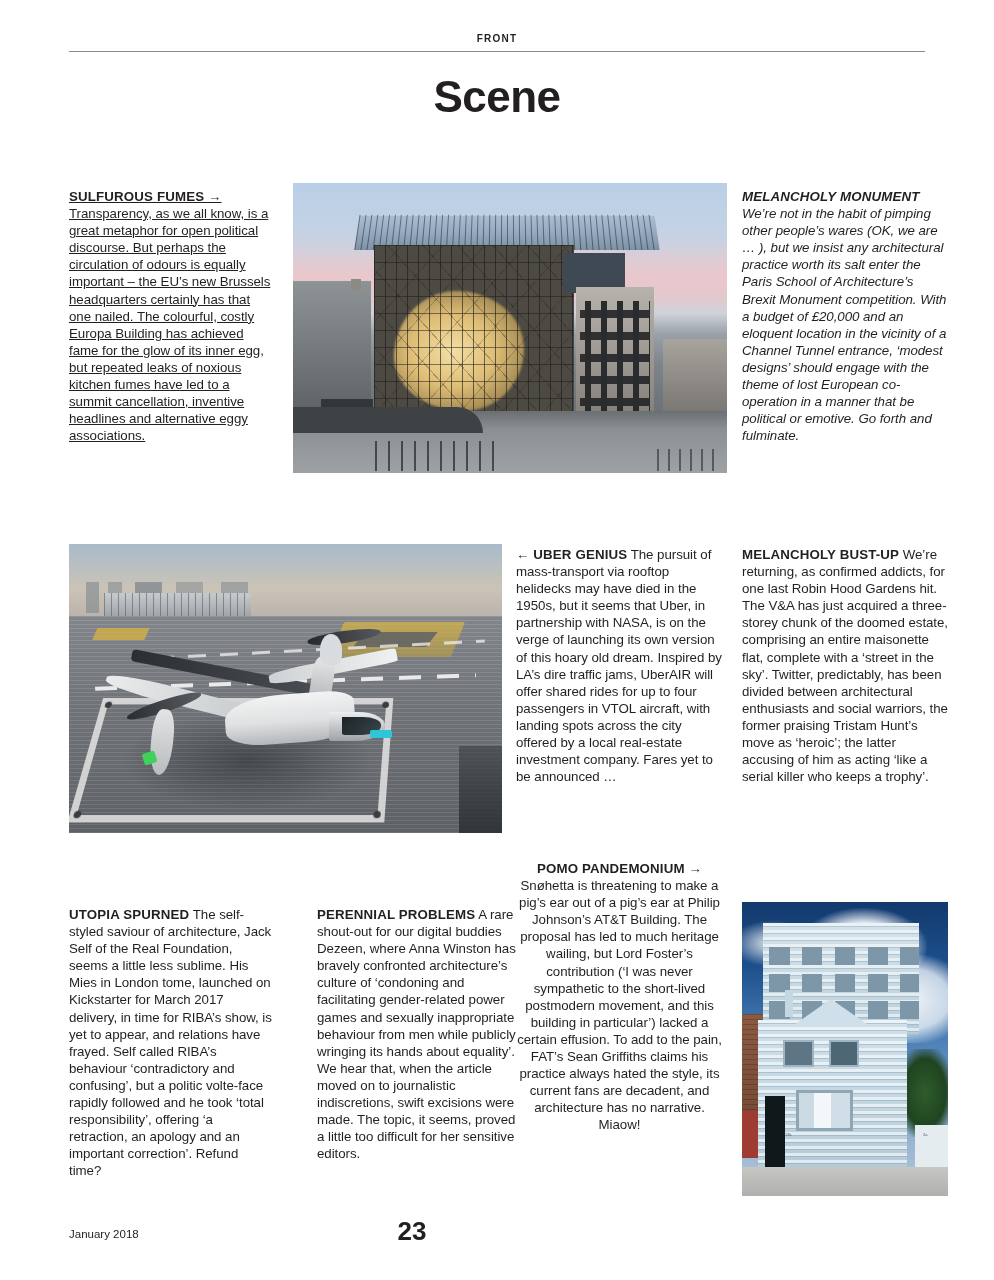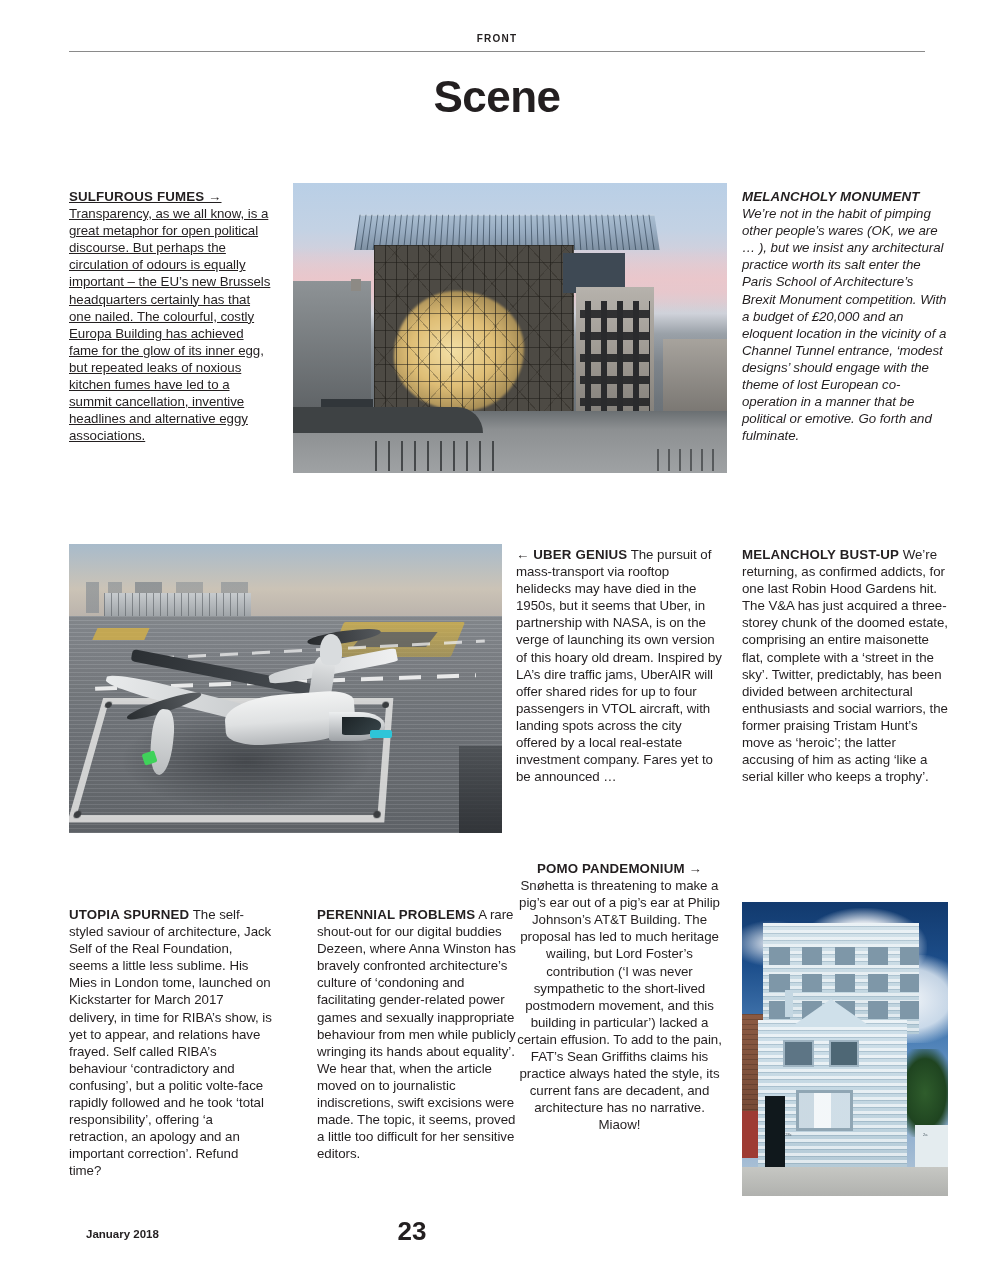--- a/index.html
+++ b/index.html
@@ -401,23 +401,22 @@
   .bh .wall-r { position:absolute; right:0; bottom:10%; width:16%; height:14%; background:#e4ecef; }
   .bh .pave { position:absolute; left:0; bottom:0; width:100%; height:10%; background: linear-gradient(to bottom, #c6c7c3, #b0b1ae); }
   .bh .num-l { position:absolute; left:21%; bottom:20%; font-size:4px; color:#4a5a64; }
   .bh .num-r { position:absolute; right:10%; bottom:20%; font-size:4px; color:#4a5a64; }
 
   
   .footer-date {
     position: absolute;
     left: 69px; top: 1228px;
     font-size: 11.5px;
-    font-weight: bold;
+    font-weight: normal;
     color: #231f20;
-    margin-left: 17px;
   }
   .footer-pageno {
     position: absolute;
     left: 0; top: 1216px;
     width: 824px;
     text-align: center;
     font-size: 26px;
     font-weight: bold;
     color: #231f20;
   }

